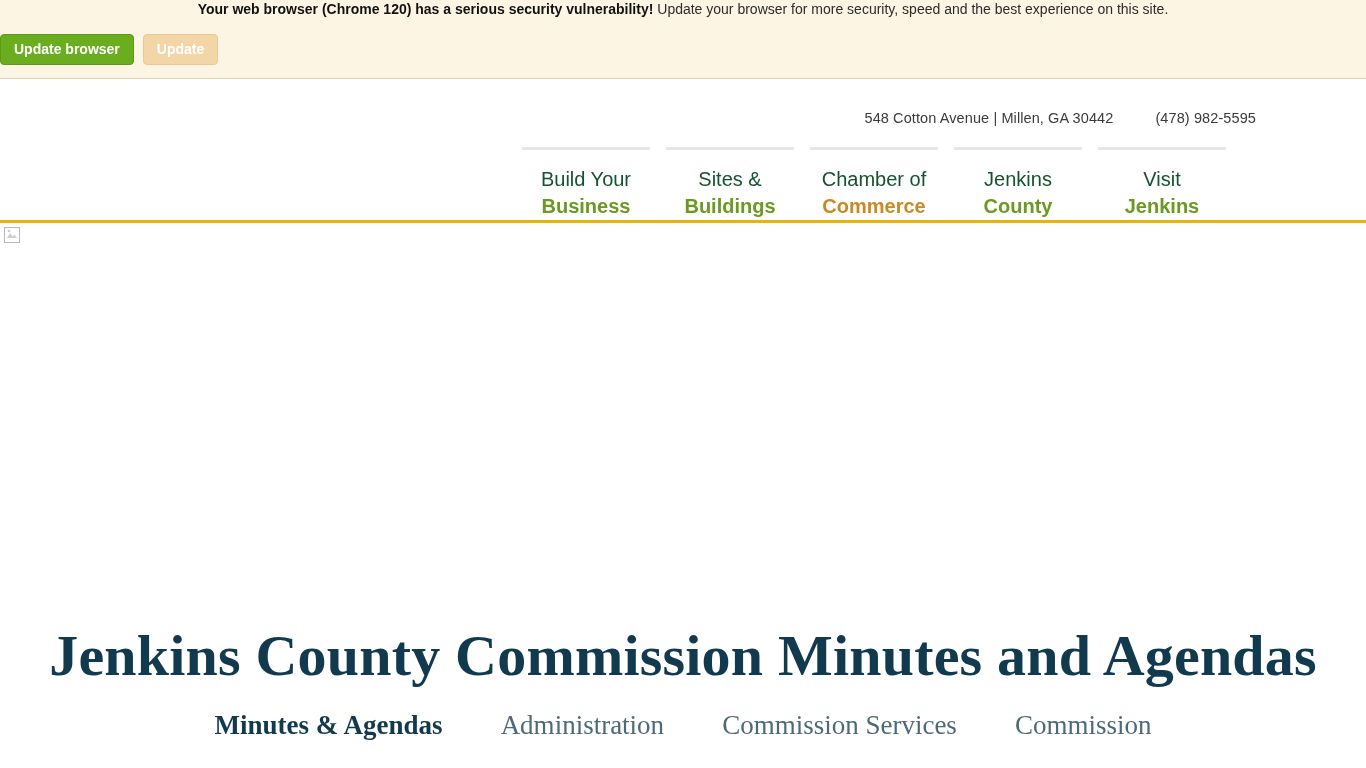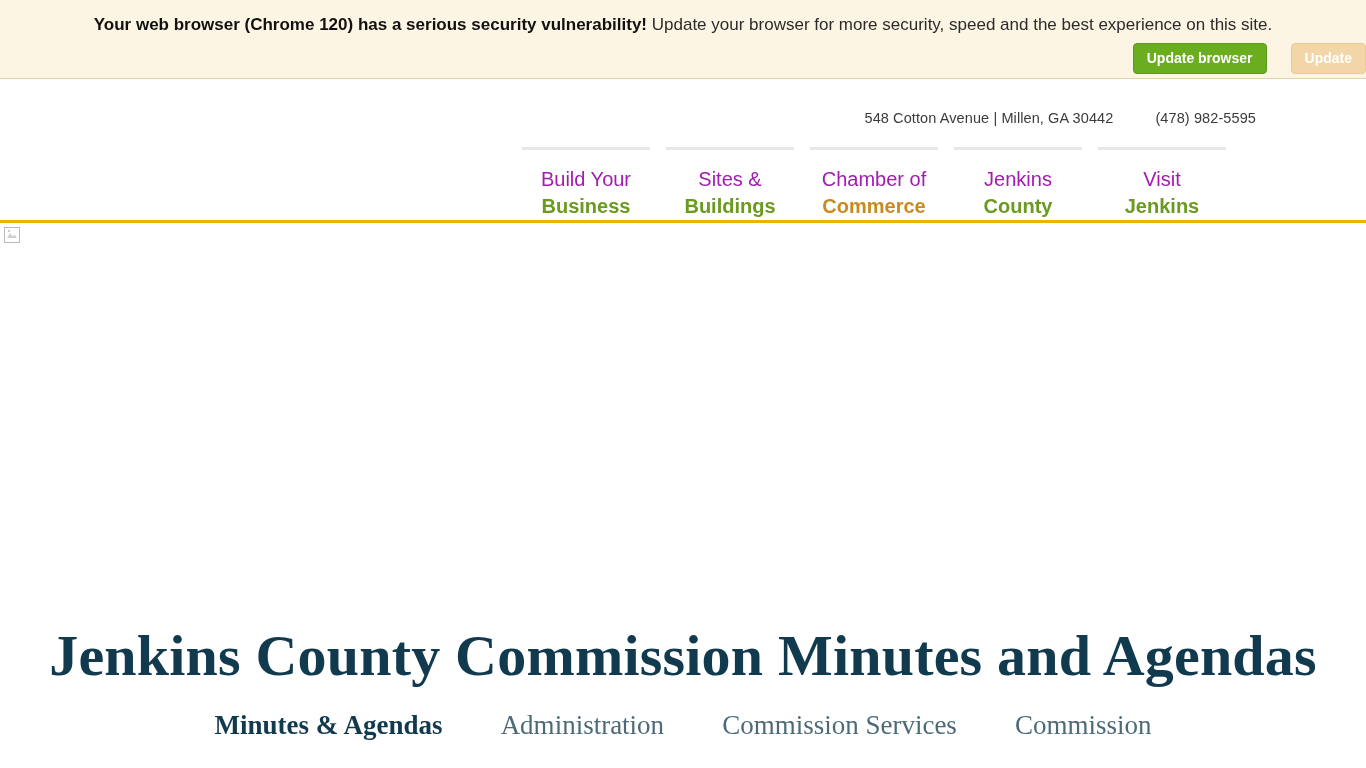--- a/index.html
+++ b/index.html
@@ -16,34 +16,33 @@
   .notice-bar {
     position: relative;
     width: 1366px;
     height: 79px;
     box-sizing: border-box;
     background: #fdf5e4;
     border-bottom: 1px solid #e0d3b0;
     text-align: center;
   }
   .notice-text {
-    padding-top: 16px;
-    font-size: 17px;
+    font-size: 14px;
     color: #2b2b2b;
     line-height: 18px;
   }
   .notice-text b {
     font-weight: bold;
     color: #111;
   }
   .notice-buttons {
-    margin-top: 9px;
-    display: flex;
-    justify-content: flex-end;
-    gap: 24px;
+    margin-top: 16px;
+    display: flex;
+    justify-content: flex-start;
+    gap: 9px;
   }
   .btn-update {
     background: #6aae1f;
     color: #ffffff;
     font-weight: bold;
     font-size: 14px;
     border: 1px solid #5c9a18;
     border-radius: 4px;
     padding: 6px 13px 7px 13px;
     cursor: pointer;
@@ -94,21 +93,21 @@
     padding-top: 16px;
     border-top: 3px solid #e7e7e7;
     margin-right: 16px;
     cursor: pointer;
     line-height: 27px;
   }
   .nav-item:last-child { margin-right: 0; }
   .nav-line1 {
     display: block;
     font-size: 20px;
-    color: #a21caf;
+    color: #14532d;
     font-weight: normal;
   }
   .nav-line2 {
     display: block;
     font-size: 20px;
     font-weight: bold;
     color: #6a9a1f;
   }
   .nav-item.alt .nav-line2 { color: #c98a21; }
 

